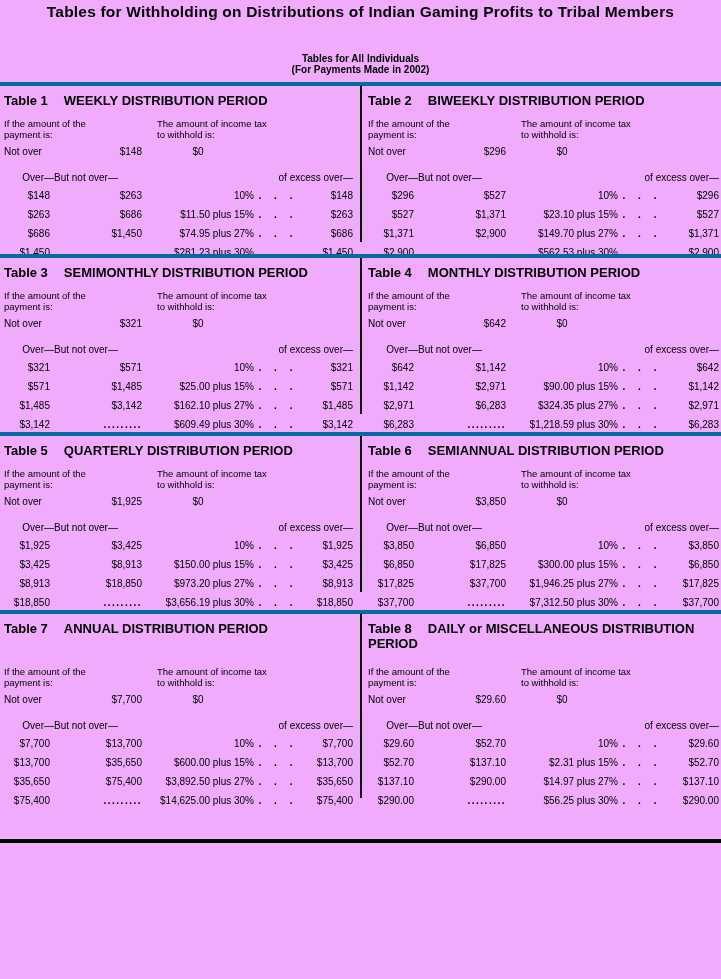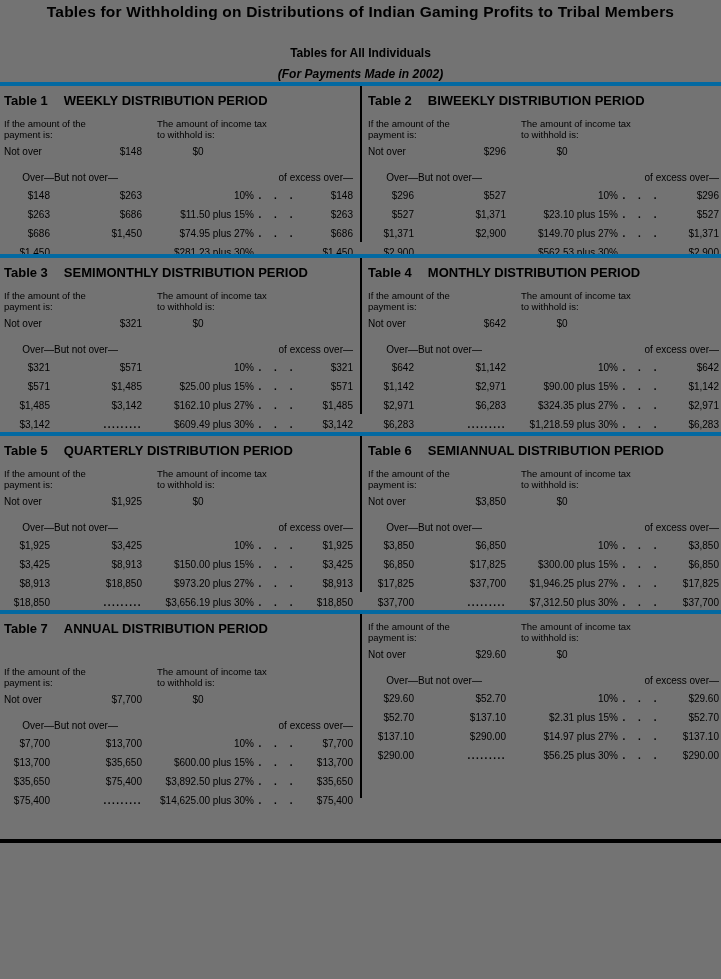--- a/index.html
+++ b/index.html
@@ -3,30 +3,30 @@
 <meta charset="utf-8">
 <style>
   * { box-sizing: border-box; margin: 0; padding: 0; }
   html, body { background: #fff; }
   body {
     width: 721px;
     font-family: "Liberation Sans", sans-serif;
     color: #000;
     -webkit-font-smoothing: none;
   }
-  .page { width: 721px; height: 979px; position: relative; background: #737373; overflow: hidden; }
+  .page { width: 721px; height: 979px; position: relative; background: #f0abfc; overflow: hidden; }
 
   
   .doc-header { height: 82px; text-align: center; }
   .doc-title {
     font-size: 15.5px; font-weight: bold; letter-spacing: 0.2px;
     padding-top: 3px; white-space: nowrap;
   }
-  .doc-sub1 { font-size: 12px; font-weight: bold; margin-top: 25px; }
-  .doc-sub2 { font-size: 12px; font-weight: bold; margin-top: 7px; font-style: italic; }
+  .doc-sub1 { font-size: 10px; font-weight: bold; margin-top: 32px; }
+  .doc-sub2 { font-size: 10px; font-weight: bold; margin-top: 0; }
 
   
   .section-row {
     display: grid;
     grid-template-columns: 360px 361px;
     border-top: 4px solid #0369a1;
     position: relative;
   }
   .row-1 { height: 172px; }
   .row-2, .row-3 { height: 178px; }
@@ -487,20 +487,23 @@
       <div class="d-row last">
         <div class="c1">$75,400</div>
         <div class="c2">.........</div>
         <div class="c3">$14,625.00 plus 30%</div>
         <div class="c4">. . .</div>
         <div class="c5">$75,400</div>
       </div>
     </section>
 
     <section class="ttable rt">
+      <div class="t-heading">
+        <span class="t-label">Table 8</span><span class="t-title">DAILY or MISCELLANEOUS DISTRIBUTION PERIOD</span>
+      </div>
       <div class="t-colheads">
         <div>
           <div>If the amount of the</div>
           <div>payment is:</div>
         </div>
         <div>
           <div>The amount of income tax</div>
           <div>to withhold is:</div>
         </div>
       </div>

